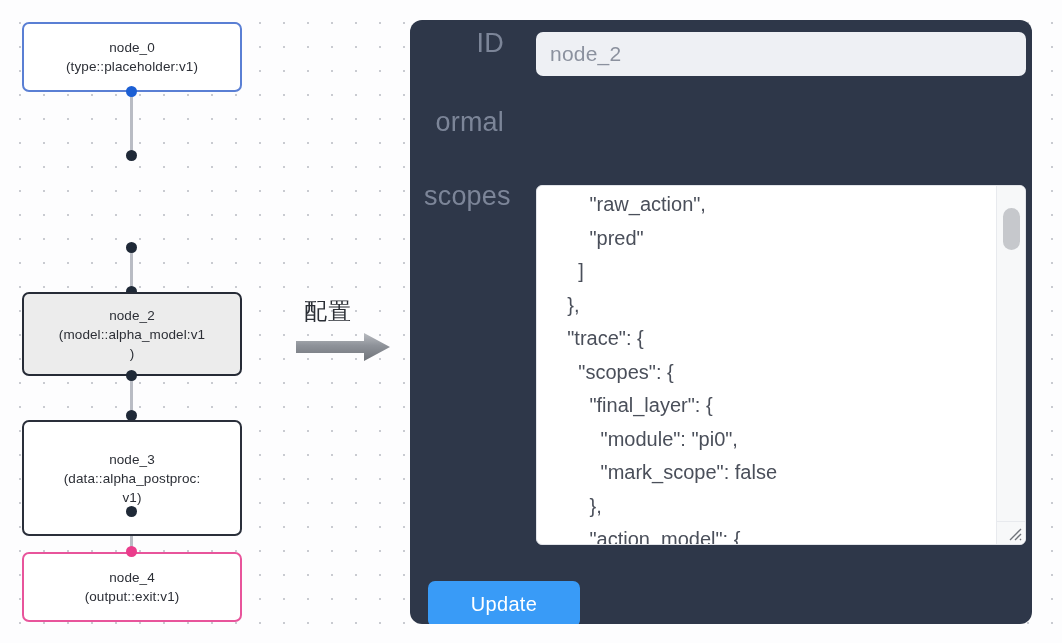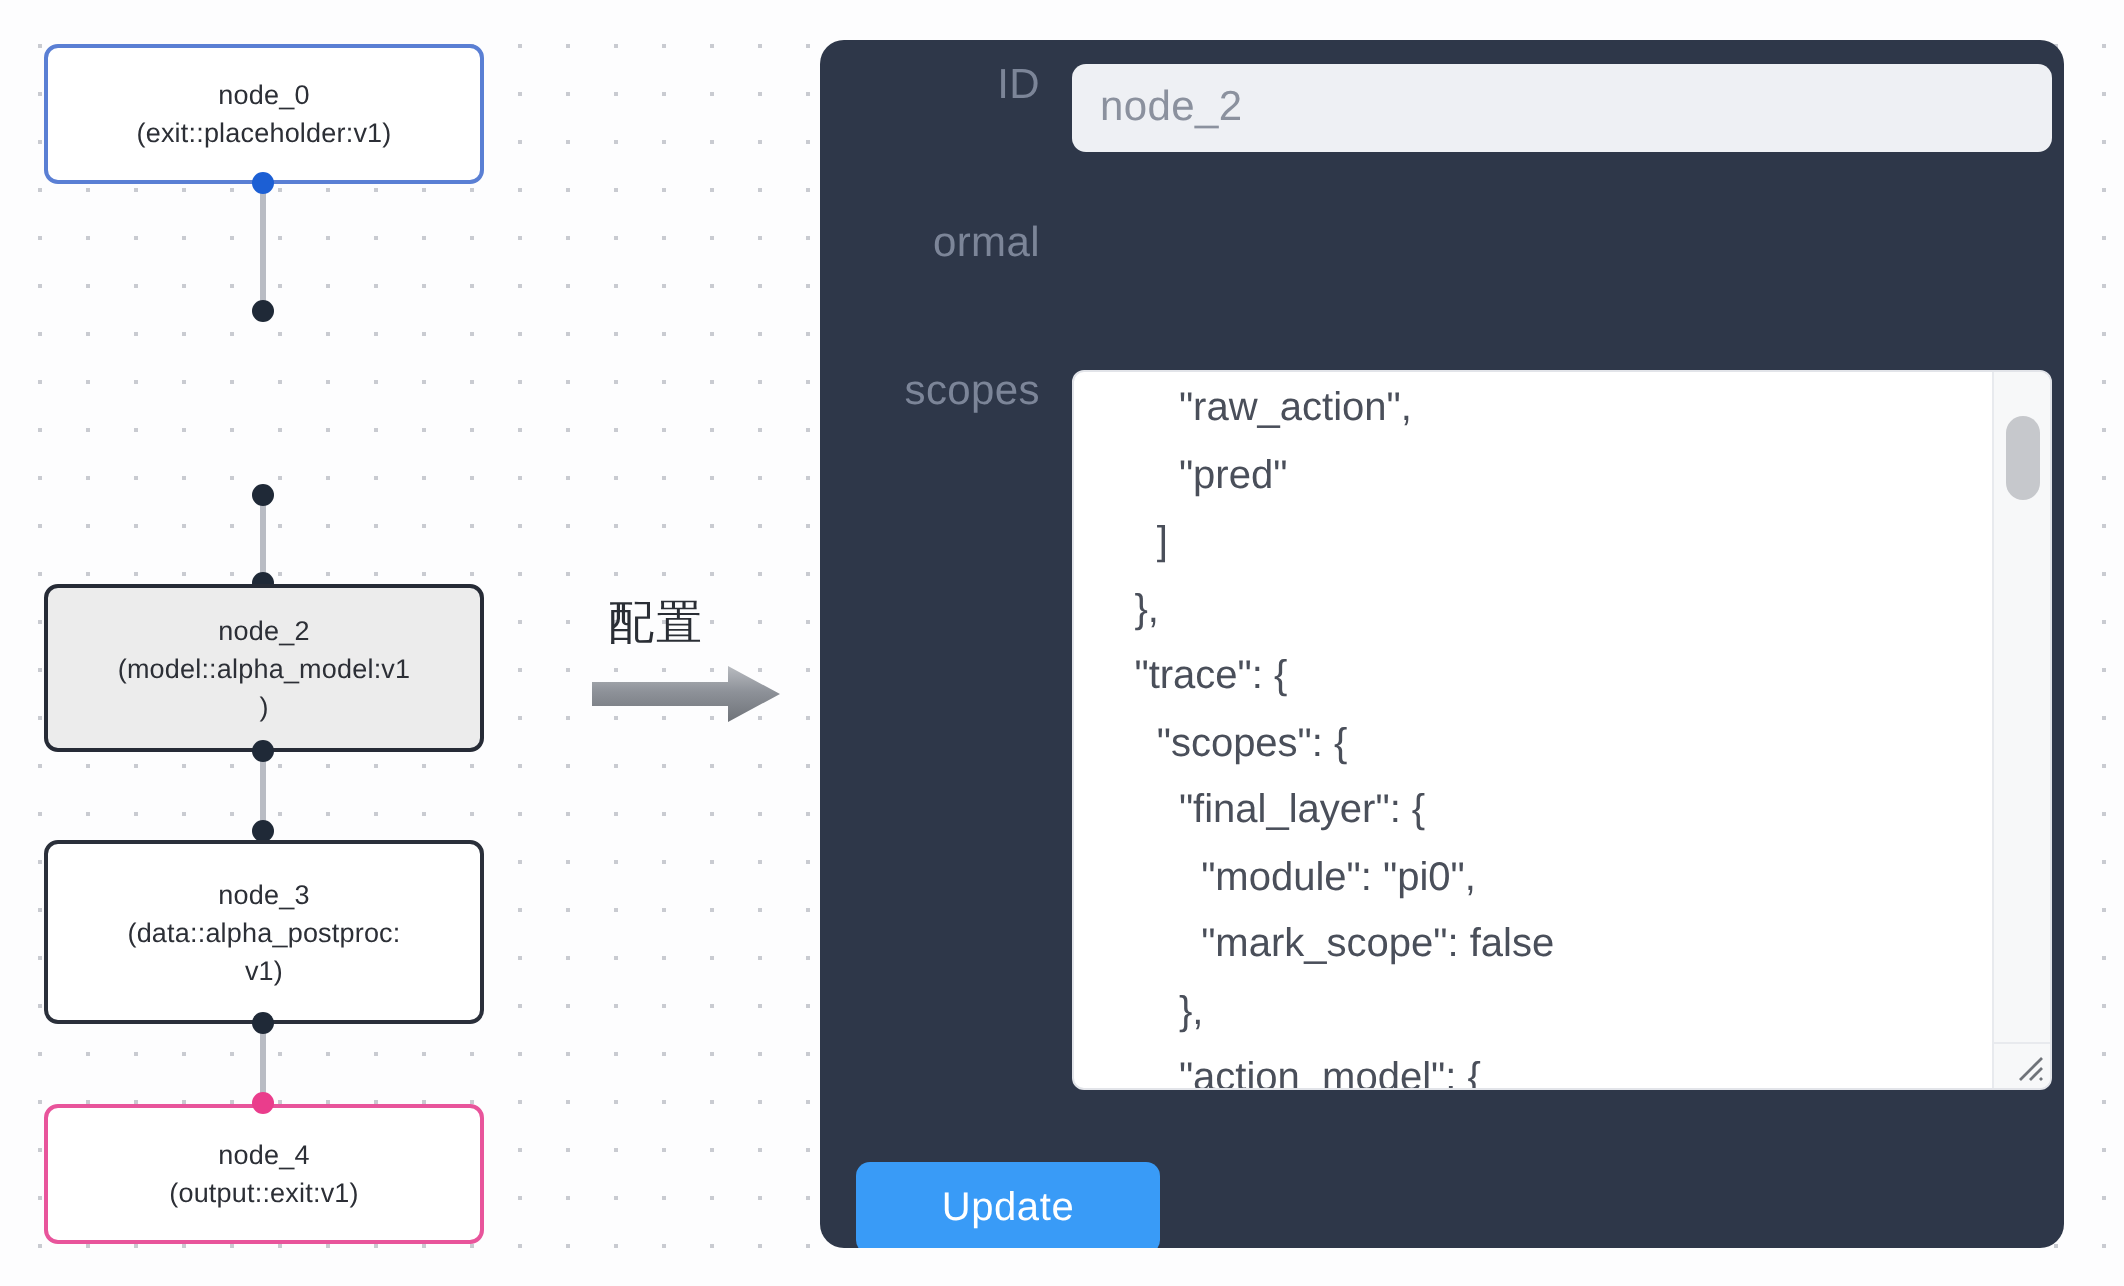--- a/index.html
+++ b/index.html
@@ -110,24 +110,24 @@
     overflow: hidden;
   }
 
   .field-row {
     position: absolute;
     display: flex;
     align-items: flex-start;
   }
   .field-label {
     color: #7c8598;
-    font-size: 21px;
+    font-size: 27px;
     text-align: right;
     width: 112px;
-    padding-right: 16px;
+    padding-right: 32px;
     box-sizing: border-box;
     letter-spacing: 0.2px;
     line-height: 22px;
   }
   .text-input {
     background: #eef0f4;
     border: none;
     border-radius: 7px;
     color: #8b919e;
     font-family: "Liberation Sans", "DejaVu Sans", sans-serif;
@@ -229,37 +229,37 @@
 
   <div class="graph-pane">
 
     <div class="edge-line" style="top:92px;height:64px;"></div>
     <div class="edge-line" style="top:248px;height:44px;"></div>
     <div class="edge-line" style="top:376px;height:40px;"></div>
     <div class="edge-line" style="top:512px;height:40px;"></div>
 
     <div class="node input-node" style="top:22px;height:70px;">
       <span class="node-text">node_0
-(exit::placeholder:v1)</span>
+(type::placeholder:v1)</span>
     </div>
     <div class="edge-dot blue" style="top:86px;"></div>
 
     <div class="edge-dot" style="top:150px;"></div>
     <div class="edge-dot" style="top:242px;"></div>
 
     <div class="edge-dot" style="top:286px;"></div>
     <div class="node selected" style="top:292px;height:84px;">
       <span class="node-text">node_2
 (model::alpha_model:v1
 )</span>
     </div>
     <div class="edge-dot" style="top:370px;"></div>
 
     <div class="edge-dot" style="top:410px;"></div>
-    <div class="node" style="top:420px;height:92px;">
+    <div class="node" style="top:420px;height:116px;">
       <span class="node-text">node_3
 (data::alpha_postproc:
 v1)</span>
     </div>
     <div class="edge-dot" style="top:506px;"></div>
 
     <div class="node output-node" style="top:552px;height:70px;">
       <span class="node-text">node_4
 (output::exit:v1)</span>
     </div>

